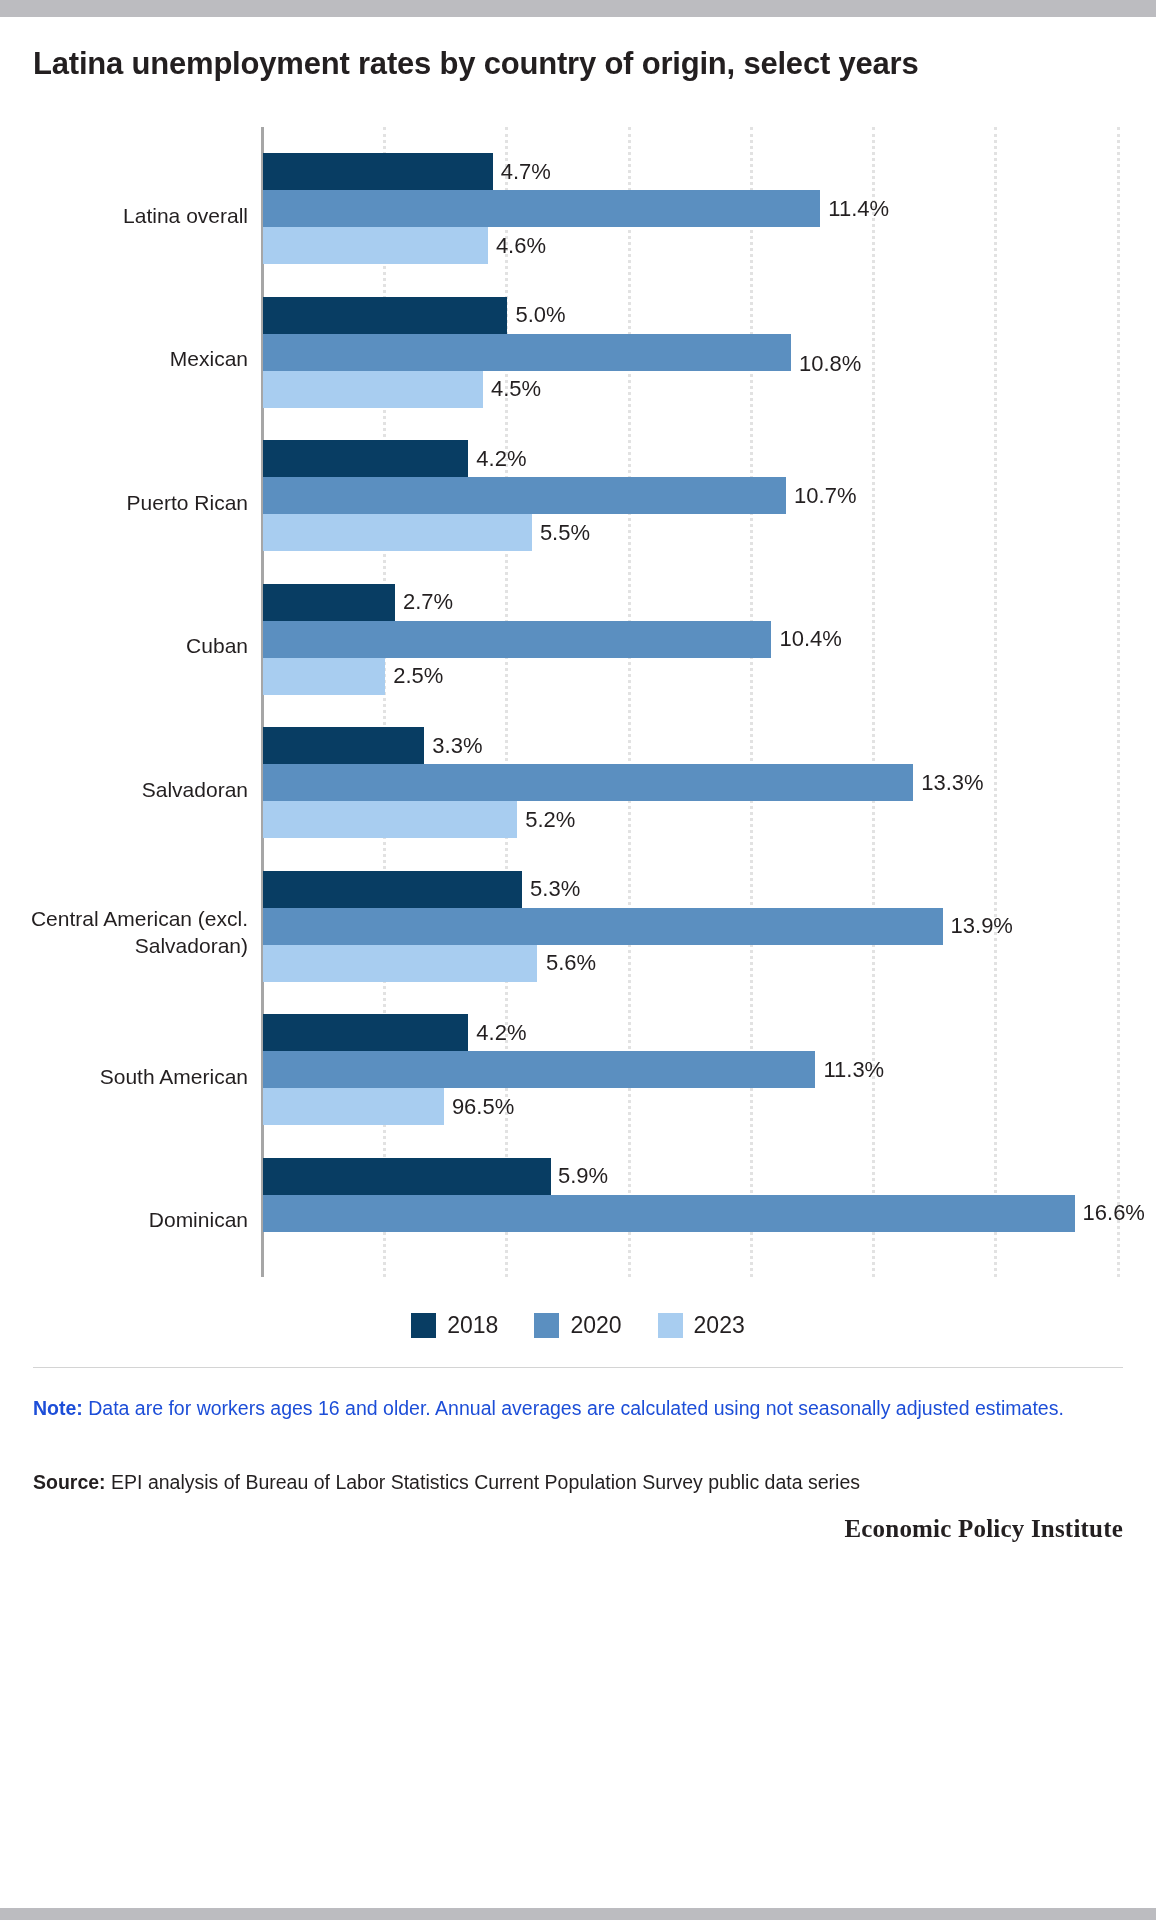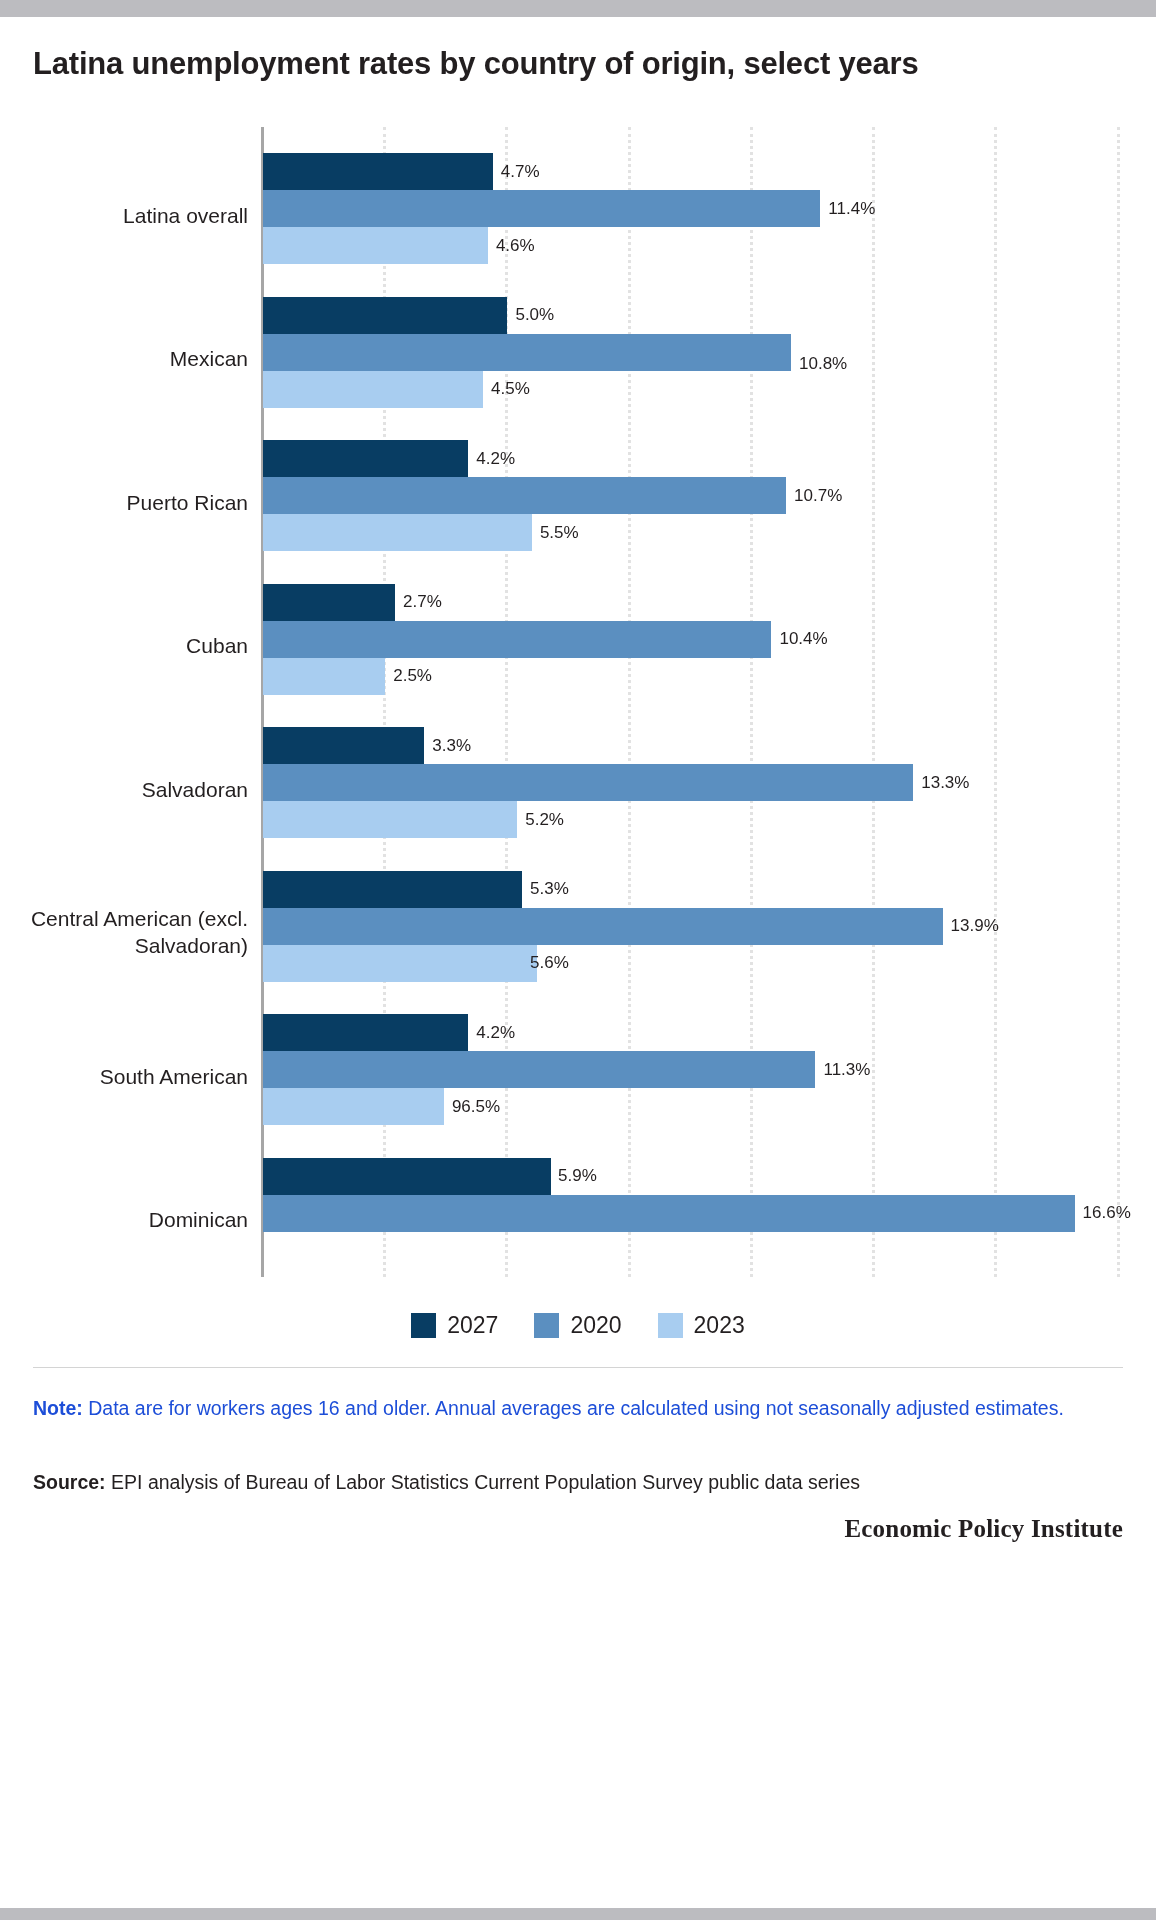--- a/index.html
+++ b/index.html
@@ -123,21 +123,21 @@
   .bar {
     position: absolute;
     left: 0;
     top: 0;
     height: 37px;
   }
   .bar-value {
     position: absolute;
     top: 50%;
     transform: translateY(-50%);
-    font-size: 17px;
+    font-size: 22px;
     color: #231f20;
     white-space: nowrap;
     padding-left: 8px;
   }
 
   
   .legend {
     position: absolute;
     left: 0;
     top: 1295px;
@@ -320,21 +320,21 @@
               <div class="bar-row">
                 <div class="bar" style="width: 259.111px; background: rgb(8, 61, 99);"></div>
                 <div class="bar-value" style="left: 259.111px;">5.3%</div>
               </div>
               <div class="bar-row">
                 <div class="bar" style="width: 679.556px; background: rgb(91, 143, 192);"></div>
                 <div class="bar-value" style="left: 679.556px;">13.9%</div>
               </div>
               <div class="bar-row">
                 <div class="bar" style="width: 273.778px; background: rgb(168, 205, 240);"></div>
-                <div class="bar-value" style="left: 259px;">5.6%</div>
+                <div class="bar-value" style="left: 275px;">5.6%</div>
               </div>
             </div>
           </div>
           <div class="group">
             <div class="group-label">South American</div>
             <div class="bars">
               <div class="bar-row">
                 <div class="bar" style="width: 205.333px; background: rgb(8, 61, 99);"></div>
                 <div class="bar-value" style="left: 205.333px;">4.2%</div>
               </div>
@@ -360,21 +360,21 @@
                 <div class="bar-value" style="left: 811.556px;">16.6%</div>
               </div>
             </div>
           </div>
         </div>
     </div>
 
     <div class="legend">
         <div class="legend-item">
           <span class="legend-swatch" style="background: rgb(8, 61, 99);"></span>
-          <span class="legend-label">2027</span>
+          <span class="legend-label">2018</span>
         </div>
         <div class="legend-item">
           <span class="legend-swatch" style="background: rgb(91, 143, 192);"></span>
           <span class="legend-label">2020</span>
         </div>
         <div class="legend-item">
           <span class="legend-swatch" style="background: rgb(168, 205, 240);"></span>
           <span class="legend-label">2023</span>
         </div>
       </div>

